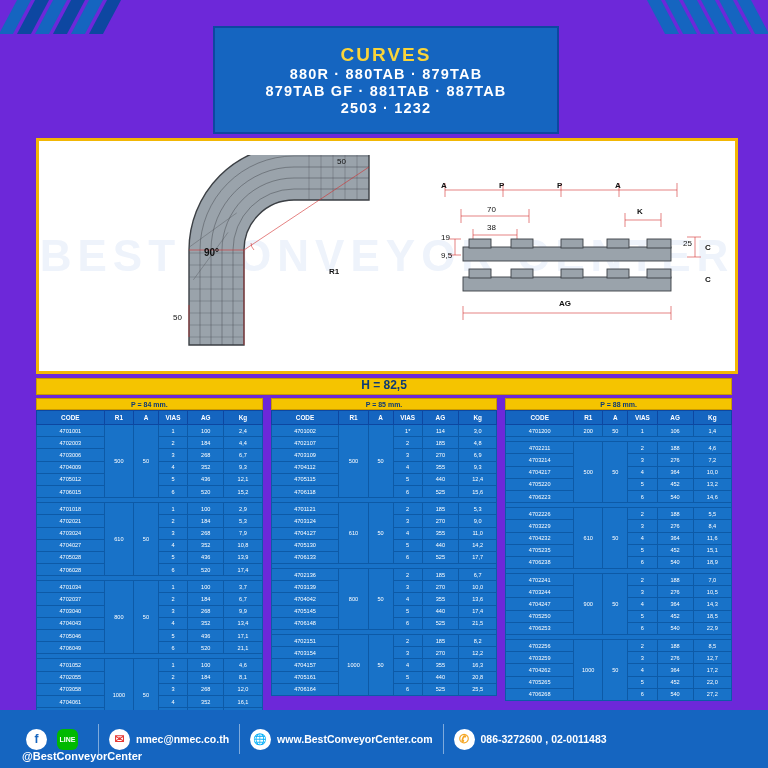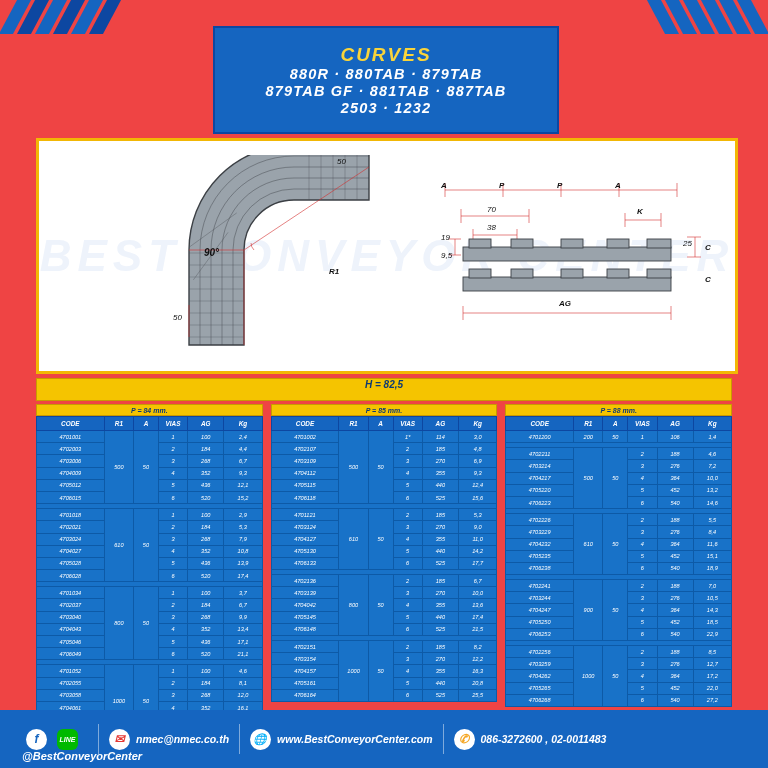--- a/index.html
+++ b/index.html
@@ -2,21 +2,21 @@
 <html><head>
 <meta charset="utf-8">
 <style>
   html,body{margin:0;padding:0;}
   body{
     width:768px;height:768px;
     background:#f5c400;
     font-family:"Liberation Sans", sans-serif;
     overflow:hidden;
   }
-  .page{position:relative;width:768px;height:768px;background:#ef4444;font-style:italic;}
+  .page{position:relative;width:768px;height:768px;background:#6d28d9;}
   .corner-tl{position:absolute;left:0;top:0;width:180px;height:34px;overflow:hidden;}
   .corner-tr{position:absolute;right:0;top:0;width:180px;height:34px;overflow:hidden;}
   .corner-tl .bar,.corner-tr .bar{position:absolute;top:-6px;width:14px;height:46px;background:#1565c0;transform:skewX(-28deg);}
   .corner-tl .bar.b{background:#0d47a1;}
   .corner-tr .bar{transform:skewX(28deg);}
 
   
   .title-box{
     position:absolute;left:213px;top:26px;width:342px;height:104px;
     background:#1565c0;border:2px solid #0d47a1;
@@ -42,22 +42,22 @@
   .curve-wrap{position:absolute;left:120px;top:14px;width:260px;height:200px;}
   .dim-txt{position:absolute;font-size:8px;color:#111;}
   .lbl-90{position:absolute;left:45px;top:92px;font-size:10px;font-weight:bold;color:#111;}
 
   
   .side-wrap{position:absolute;left:400px;top:22px;width:280px;height:190px;}
 
   
   .tables{position:absolute;left:36px;top:378px;width:696px;height:330px;}
   .hband{
-    width:100%;height:23px;background:#f5c400;border:1px solid #c99a00;
-    color:#0d3a74;font-size:10px;font-weight:bold;text-align:center;line-height:12px;
+    width:100%;height:17px;background:#f5c400;border:1px solid #c99a00;
+    color:#0d3a74;font-size:12px;font-weight:bold;text-align:center;line-height:12px;
     box-sizing:border-box;
   }
   .cols{display:flex;gap:8px;margin-top:3px;}
   .col{flex:1;}
   .sub{
     width:100%;height:12px;background:#f5c400;border:1px solid #c99a00;
     color:#0d3a74;font-size:7px;font-weight:bold;text-align:center;line-height:11px;
     box-sizing:border-box;
   }
   table{border-collapse:collapse;width:100%;table-layout:fixed;}

